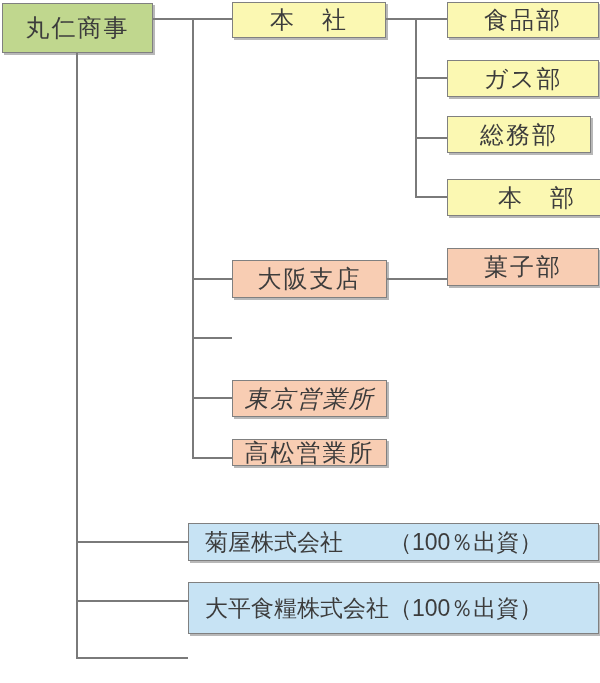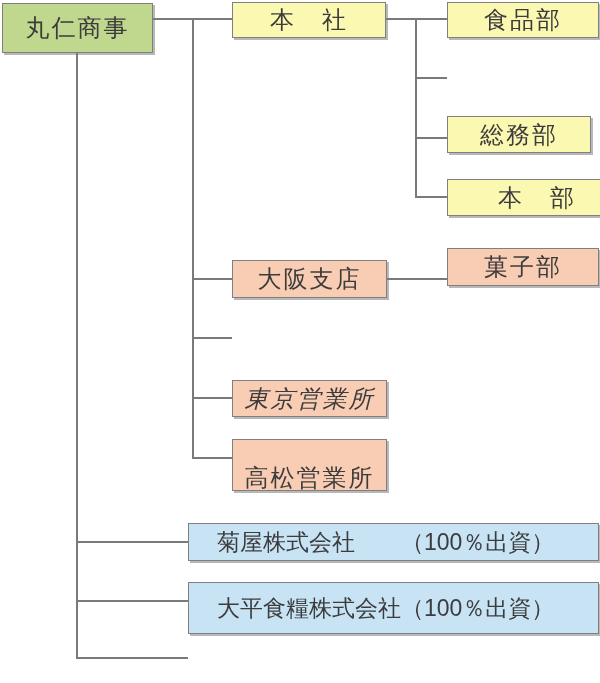--- a/index.html
+++ b/index.html
@@ -28,21 +28,21 @@
     letter-spacing: 2px;
     white-space: nowrap;
     line-height: 1;
   }
   .node.root       { background: var(--root-bg, #c0d78e); }
   .node.division   { background: var(--division-bg, #fbf8b2); }
   .node.branch     { background: var(--branch-bg, #f8cdb3); }
   .node.subsidiary {
     background: var(--subsidiary-bg, #c7e3f4);
     justify-content: flex-start;
-    padding-left: 28px;
+    padding-left: 16px;
     font-size: 23px;
     letter-spacing: 0;
   }
   .line {
     position: absolute;
     background: var(--line, #7a7a7a);
   }
 </style>
 </head>
 <body>
@@ -71,20 +71,23 @@
   </div>
 
   <div class="node division" style="left:232px; top:2px; width:154px; height:36px;">
     <span>本　社</span>
   </div>
 
   <div class="node division" style="left:447px; top:2px; width:152px; height:36px;">
     <span>食品部</span>
   </div>
 
+  <div class="node division" style="left:447px; top:60px; width:152px; height:37px;">
+    <span>ガス部</span>
+  </div>
 
   <div class="node division" style="left:447px; top:116px; width:144px; height:37px;">
     <span>総務部</span>
   </div>
 
   <div class="node division" style="left:447px; top:179px; width:180px; height:37px;">
     <span>本　部</span>
   </div>
 
   <div class="node branch" style="left:232px; top:260px; width:155px; height:38px;">
@@ -93,21 +96,21 @@
 
   <div class="node branch" style="left:447px; top:248px; width:152px; height:38px;">
     <span>菓子部</span>
   </div>
 
 
   <div class="node branch" style="left:232px; top:380px; width:155px; height:37px;font-style:italic;">
     <span>東京営業所</span>
   </div>
 
-  <div class="node branch" style="left:232px; top:439px; width:155px; height:52px;align-items:flex-end;">
+  <div class="node branch" style="left:232px; top:439px; width:155px; height:27px;align-items:flex-end;">
     <span>高松営業所</span>
   </div>
 
   <div class="node subsidiary" style="left:188px; top:523px; width:411px; height:38px;">
     <span>菊屋株式会社　　（100％出資）</span>
   </div>
 
   <div class="node subsidiary" style="left:188px; top:582px; width:411px; height:52px;">
     <span>大平食糧株式会社（100％出資）</span>
   </div>

